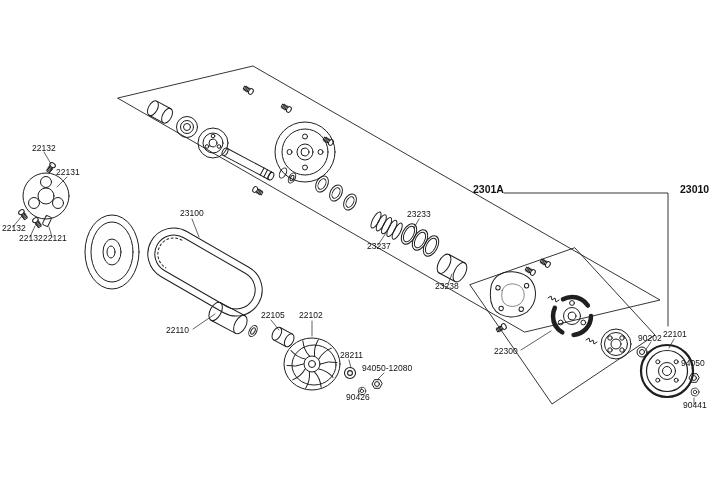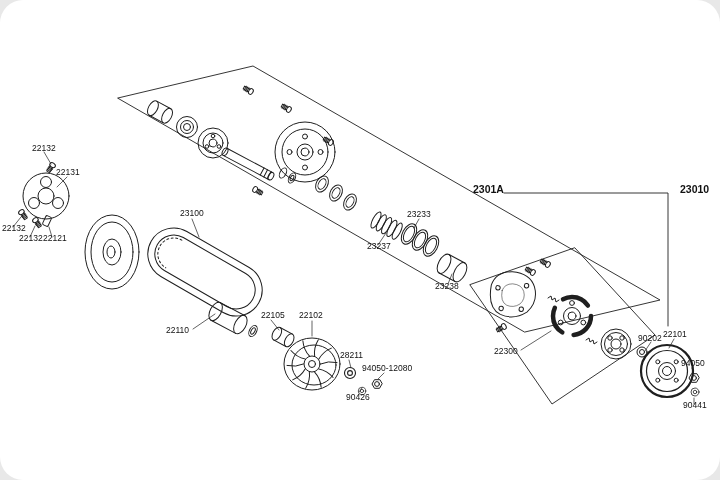--- a/index.html
+++ b/index.html
@@ -2,21 +2,20 @@
 <html><head>
 <meta charset="utf-8">
 <style>
   html,body{margin:0;padding:0;background:#e8e8e8;}
   .stage{
     position:relative;
     width:720px;height:480px;
     background:#ffffff;
     overflow:hidden;
     font-family:"Liberation Sans", sans-serif;
-    border-radius:23px;
   }
   svg{display:block;}
   text{
     font-family:"Liberation Sans", sans-serif;
     font-size:8.5px;
     fill:#111111;
   }
   text.bold{font-size:10.5px;font-weight:700;}
 </style>
 </head>

